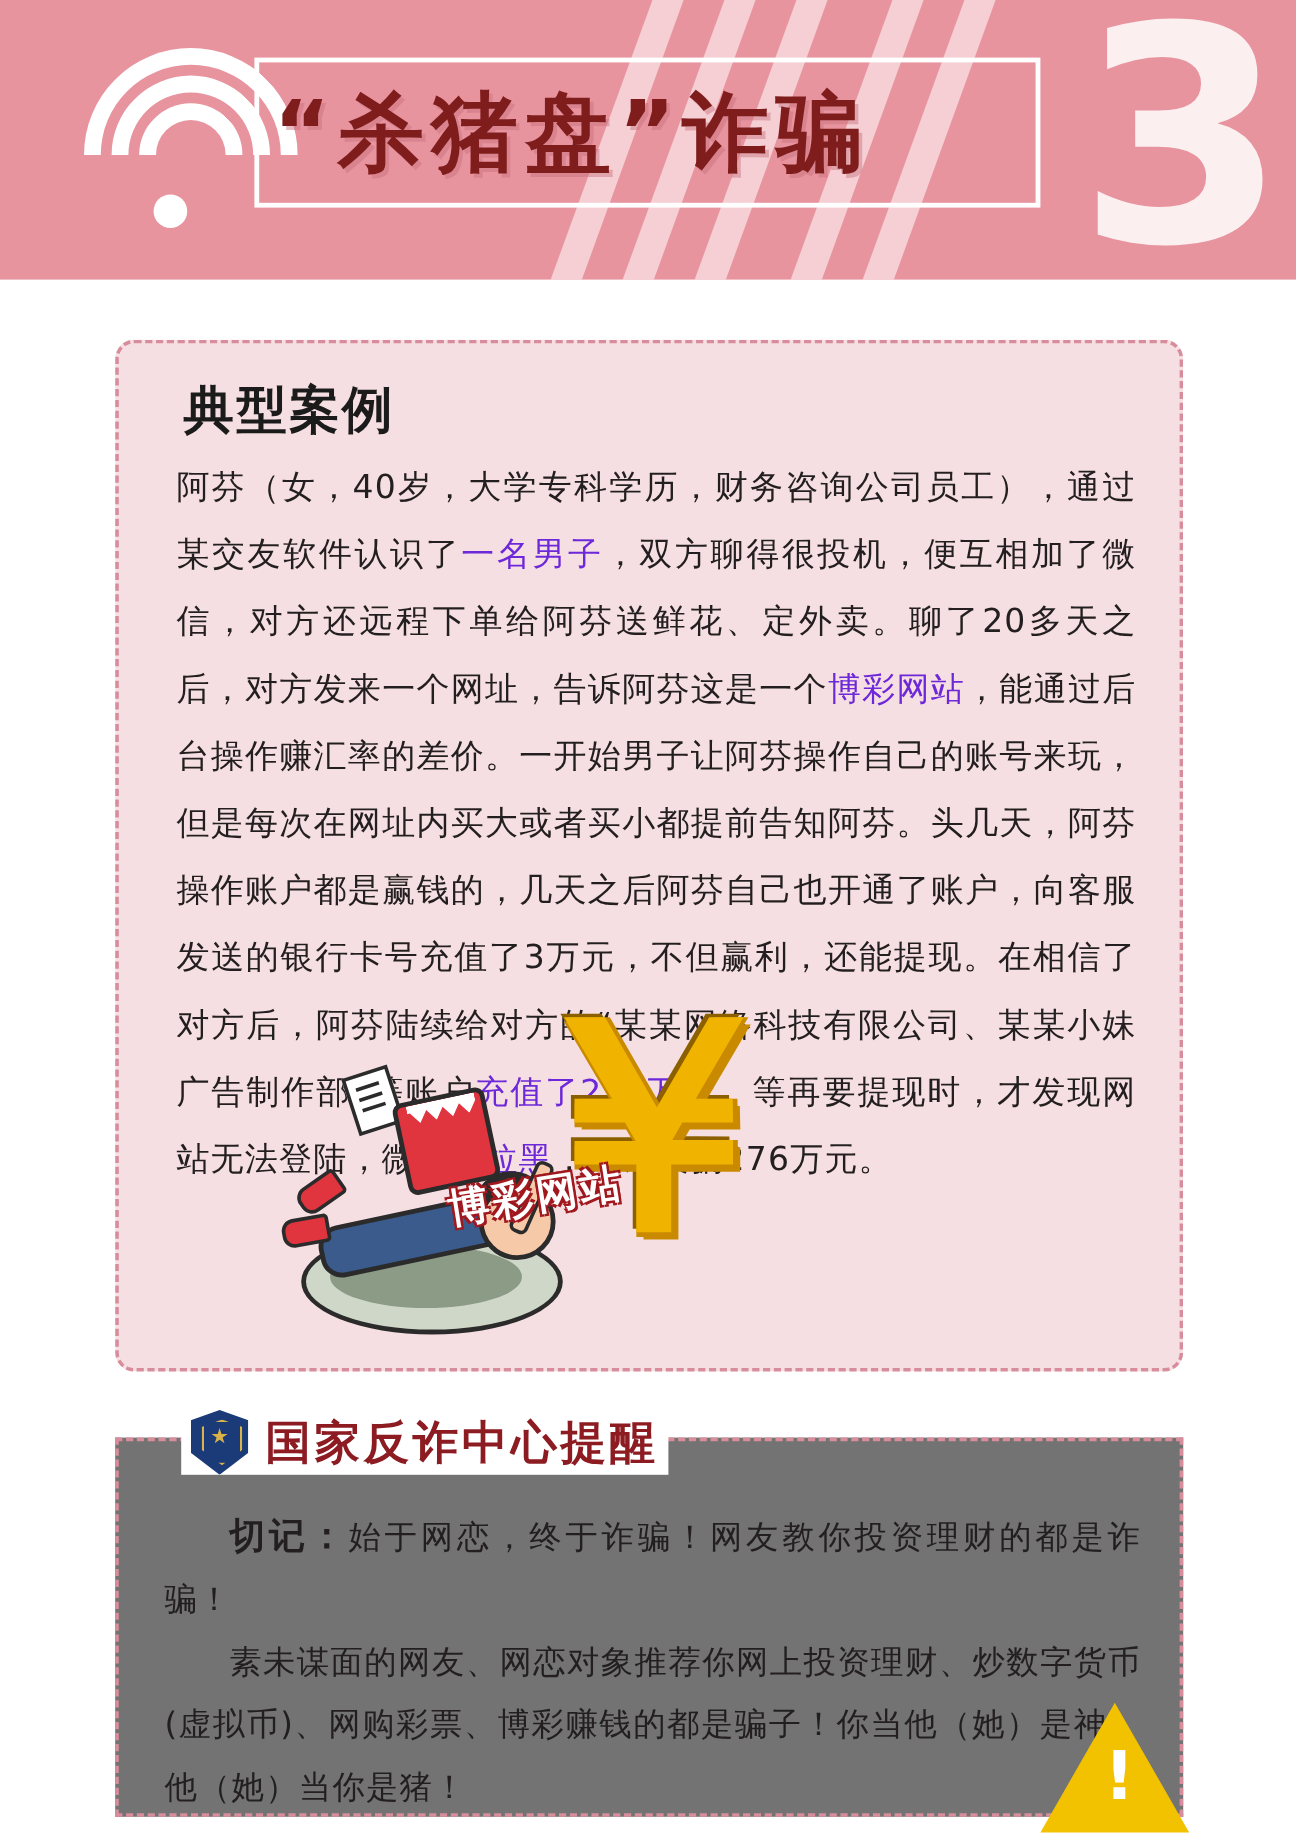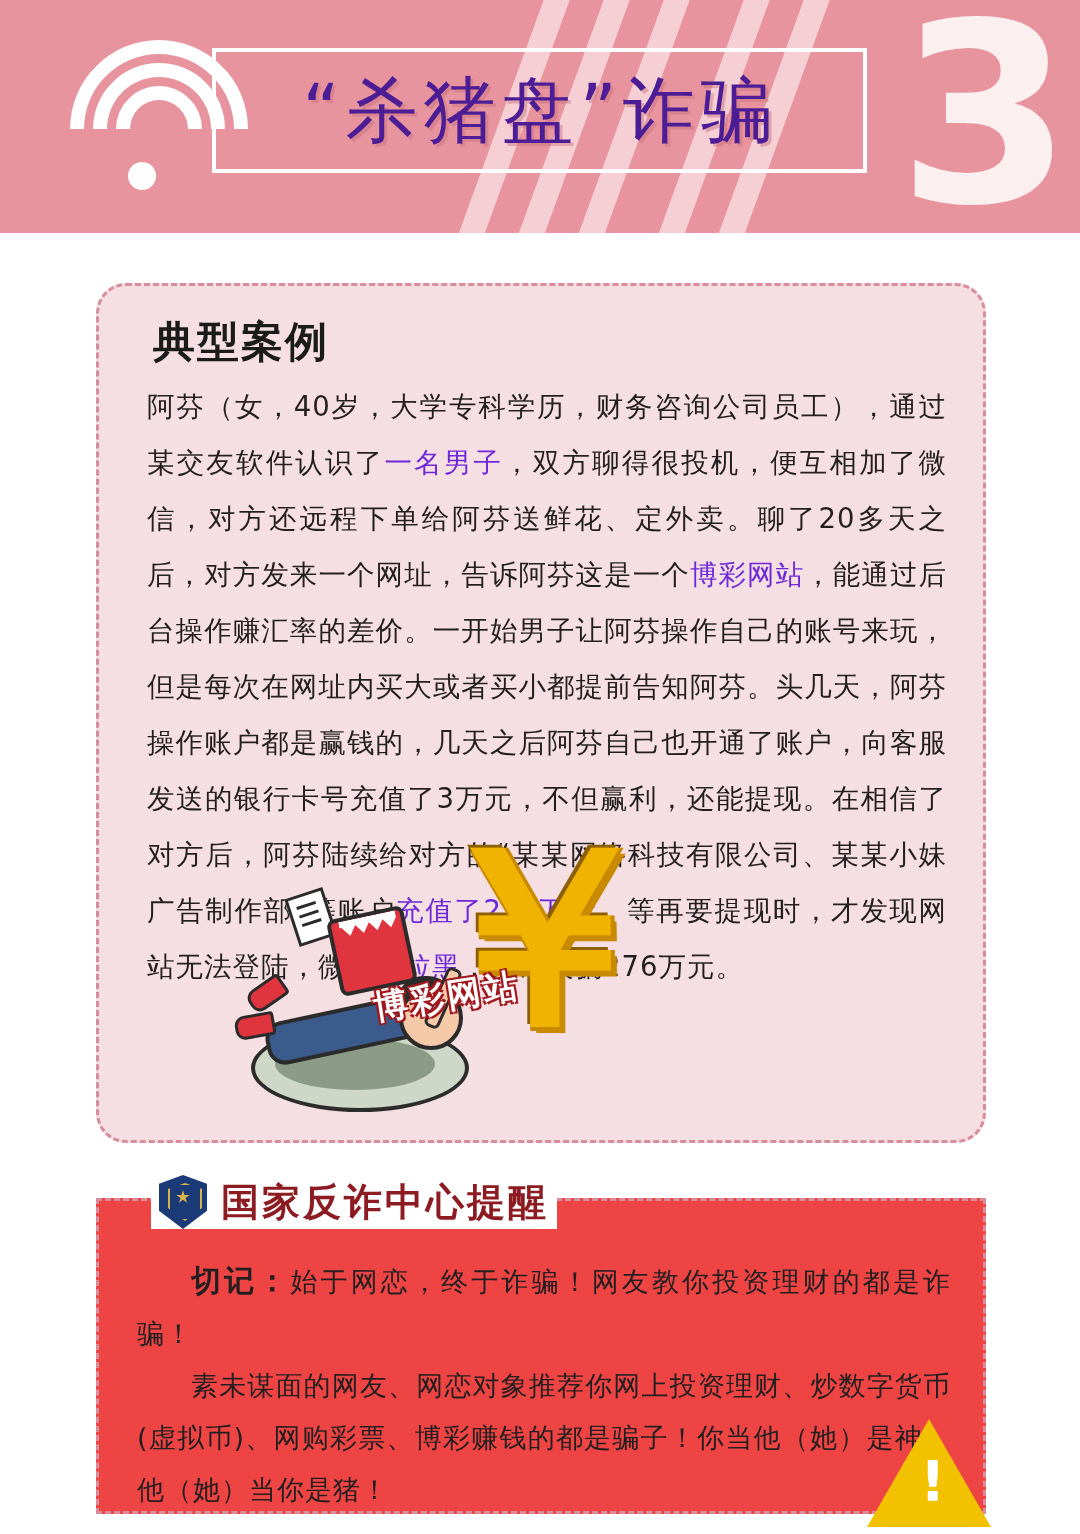--- a/index.html
+++ b/index.html
@@ -94,40 +94,40 @@
     border: 4px solid #ffffff;
     box-sizing: border-box;
   }
   .title-text {
     position: absolute;
     left: 228px;
     top: 58px;
     width: 625px;
     height: 105px;
     line-height: 105px;
-    text-align: center;
-    color: #4c1d95;
+    text-align: left;
+    color: #7f1d1d;
     font-size: 72px;
-    font-weight: 400;
+    font-weight: 700;
     letter-spacing: 6px;
     font-family: "DejaVu Sans", sans-serif;
     text-shadow: 3px 3px 0 rgba(200,110,125,0.45);
     white-space: nowrap;
   }
 
   
   .case-card {
     position: absolute;
     left: 96px;
     top: 283px;
     width: 890px;
     height: 860px;
     background: #f6dfe2;
     border: 3px dashed #d78d9b;
-    border-radius: 30px;
+    border-radius: 16px;
     box-sizing: border-box;
   }
   .case-title {
     position: absolute;
     left: 54px;
     top: 28px;
     font-size: 42px;
     font-weight: 700;
     color: #1b1b1b;
     font-family: "DejaVu Sans", sans-serif;
@@ -278,21 +278,21 @@
 
   
   .reminder {
     position: absolute;
     left: 96px;
     top: 1198px;
     width: 890px;
     height: 316px;
     border: 3px dashed #d78d9b;
     box-sizing: border-box;
-    background: #ef4444;
+    background: #737373;
   }
   .reminder-header {
     position: absolute;
     left: 52px;
     top: -26px;
     height: 54px;
     display: flex;
     align-items: center;
     gap: 14px;
     background: #ffffff;

